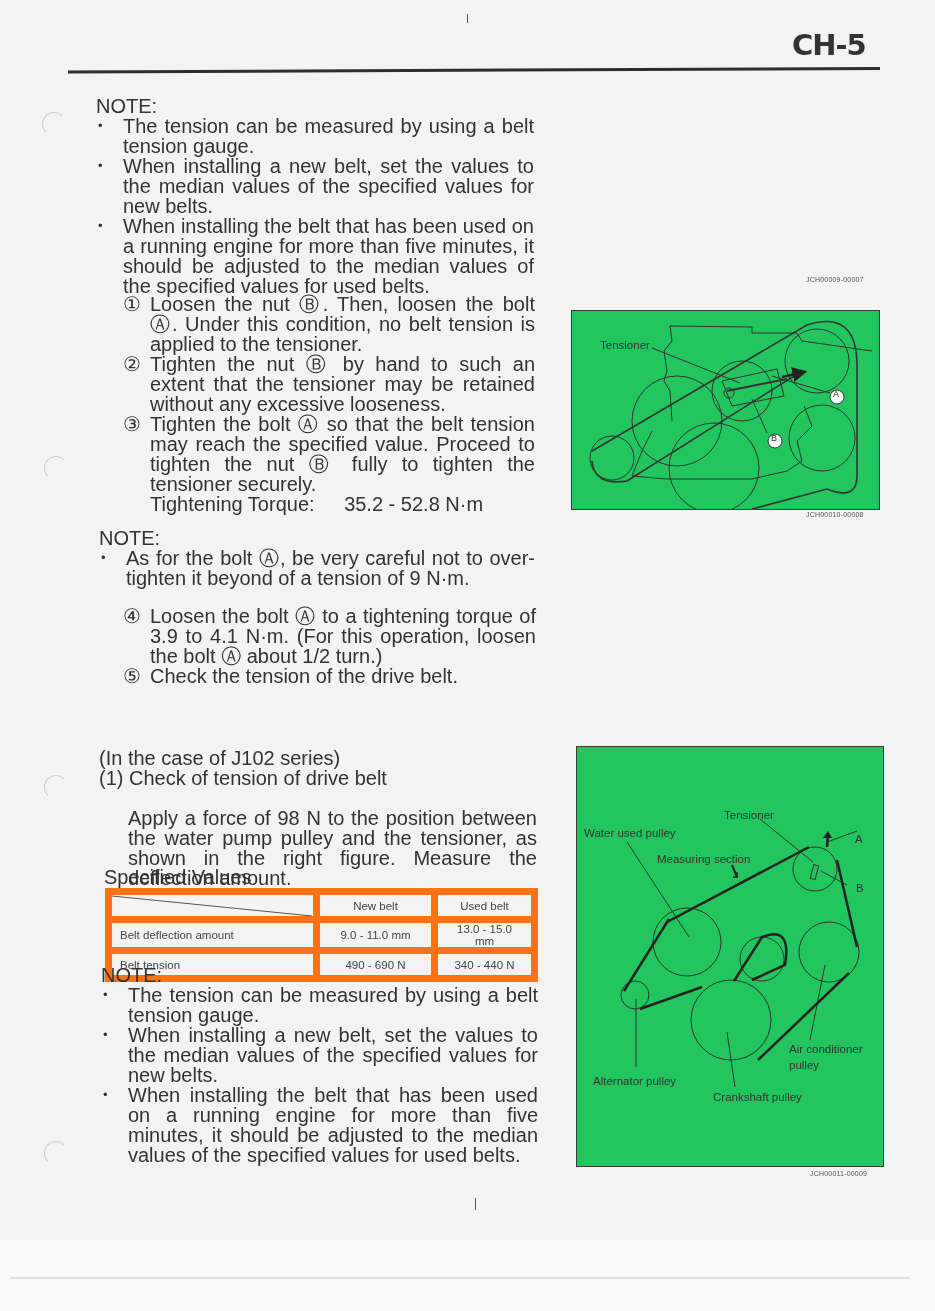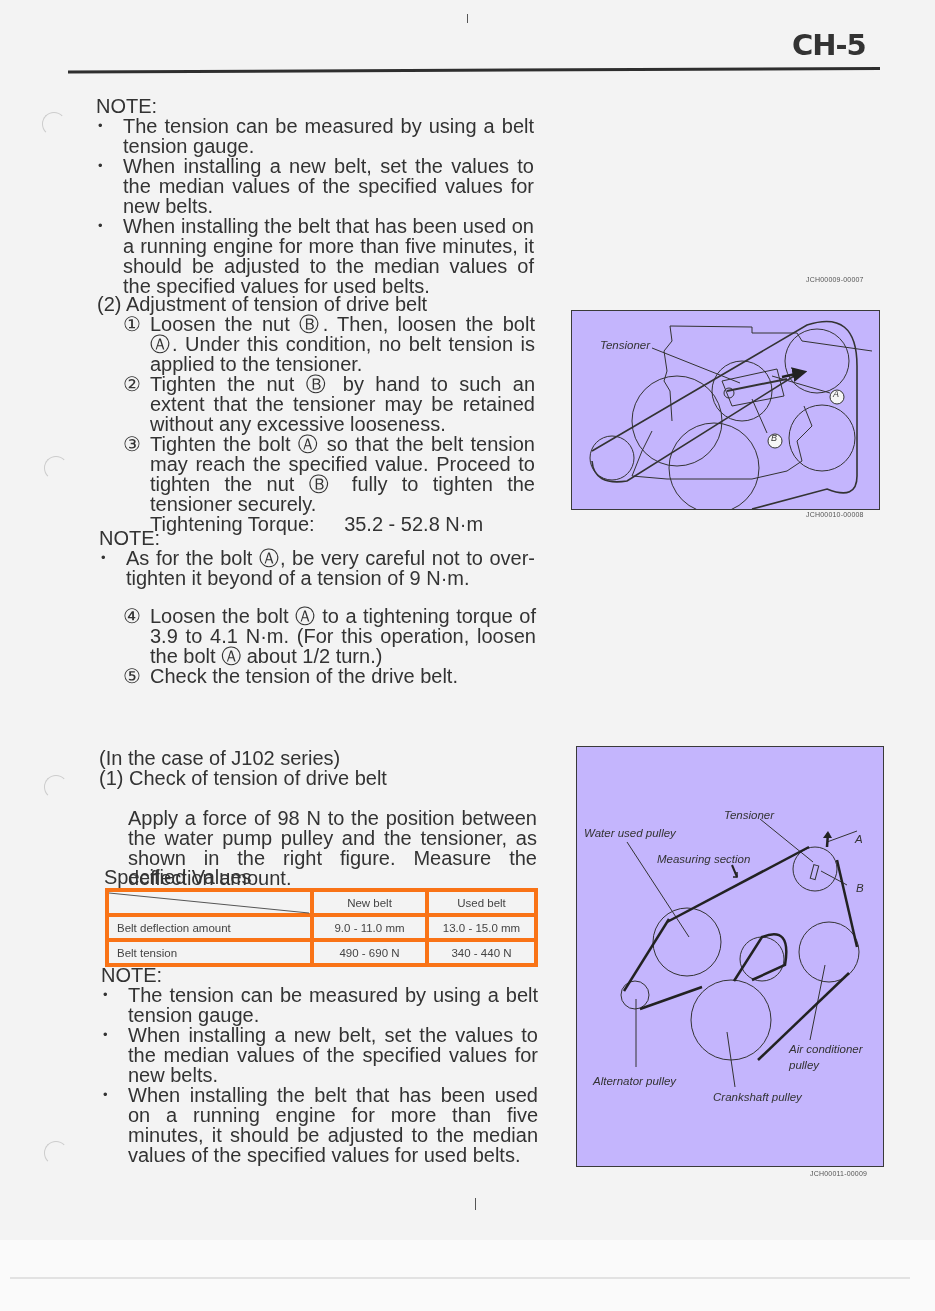--- a/index.html
+++ b/index.html
@@ -15,25 +15,25 @@
   .block { position: absolute; font-size: 20px; line-height: 20px; color: #333; }
   .note-head { margin: 0; }
   ul.bullets { list-style: none; margin: 0; padding: 0; }
   ul.bullets li { position: relative; padding-left: 27px; text-align: justify; }
   ul.bullets li::before { content: "•"; position: absolute; left: 2px; top: 0; font-size: 13px; }
   .step { position: relative; padding-left: 27px; text-align: justify; }
   .step .num { position: absolute; left: 0; top: 0; }
   .section-head { margin: 0; }
   .indent { padding-left: 27px; text-align: justify; margin-top: 20px; }
   .fig-code { position: absolute; font-size: 7px; color: #555; letter-spacing: 0.2px; }
-  .fig { position: absolute; border: 1.5px solid #3a3a3a; background: #c4b5fd; font-style: italic; }
+  .fig { position: absolute; border: 1.5px solid #3a3a3a; background: #22c55e; }
   .fig svg { position: absolute; left: 0; top: 0; }
   .lbl { position: absolute; font-size: 11.5px; color: #333; white-space: nowrap; }
   table.spec { position: absolute; border-collapse: collapse; font-size: 11.5px; color: #444; }
-  table.spec td { border: 4px solid #f97316; height: 21px; padding: 0 8px; }
+  table.spec td { border: 7px solid #f97316; height: 21px; padding: 0 8px; }
   table.spec td.c { text-align: center; }
   .smudge { position: absolute; border: 1px solid #ccc; border-radius: 50%; border-right-color: transparent; border-bottom-color: transparent; width: 22px; height: 22px; }
 </style>
 </head>
 <body>
 
 <div class="page-bottom"></div>
 <div class="bottom-rule"></div>
 
 <div class="chapter">CH-5</div>
@@ -49,21 +49,20 @@
   <p class="note-head">NOTE:</p>
   <ul class="bullets">
     <li>The tension can be measured by using a belt tension gauge.</li>
     <li>When installing a new belt, set the values to the median values of the specified values for new belts.</li>
     <li>When installing the belt that has been used on a running engine for more than five minutes, it should be adjusted to the median values of the specified values for used belts.</li>
   </ul>
 </div>
 <div class="fig-code" style="left:806px;top:276px;">JCH00009-00007</div>
 
 <div class="block" style="left:97px;top:294px;width:438px;">
-  <p class="section-head">(2) Adjustment of tension of drive belt</p>
   <div style="padding-left:26px;">
     <div class="step">
       <span class="num">①</span>
       <span>Loosen the nut Ⓑ. Then, loosen the bolt Ⓐ. Under this condition, no belt tension is applied to the tensioner.</span>
     </div>
     <div class="step">
       <span class="num">②</span>
       <span>Tighten the nut Ⓑ by hand to such an extent that the tensioner may be retained without any excessive looseness.</span>
     </div>
     <div class="step">

